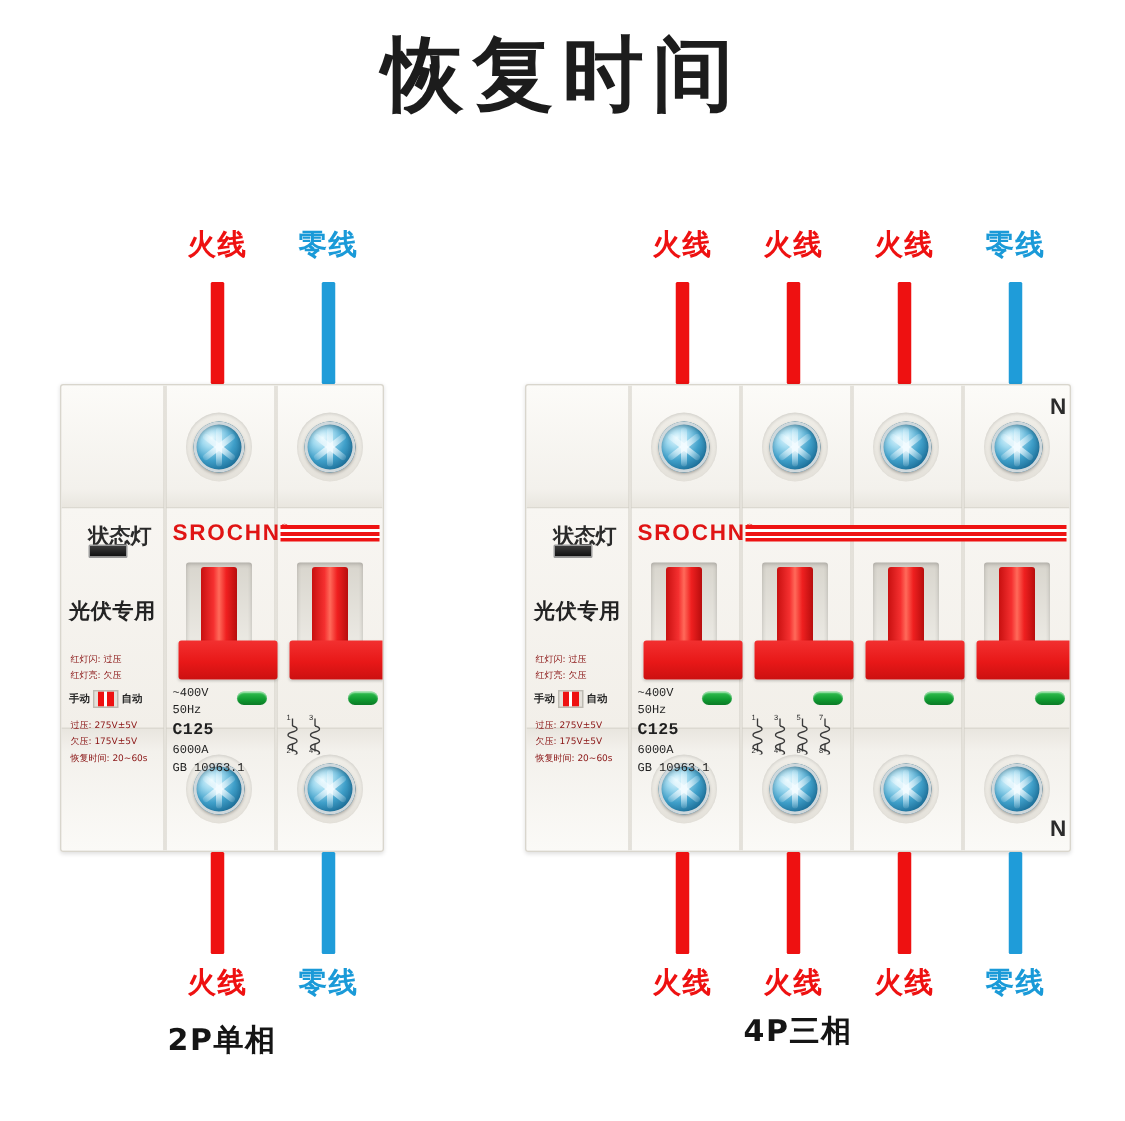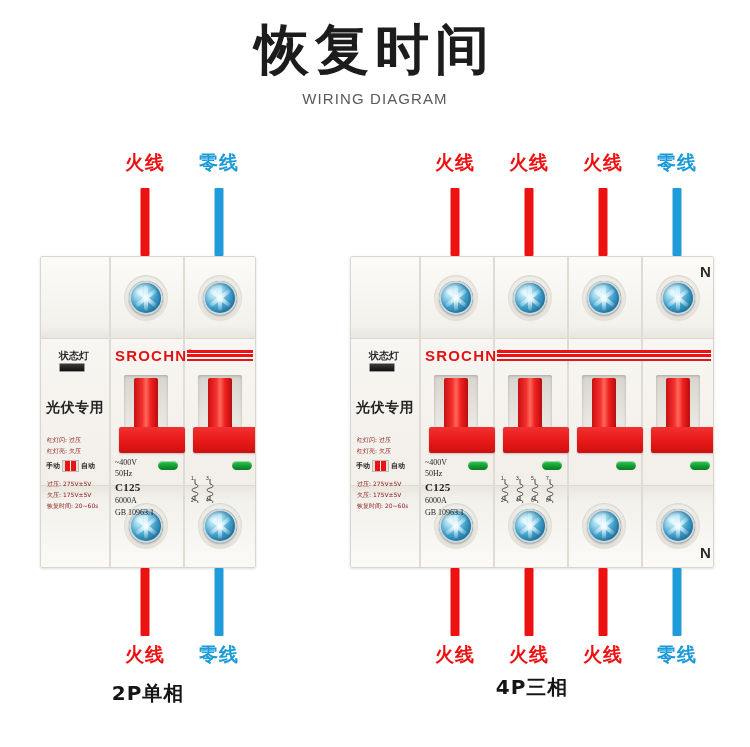--- a/index.html
+++ b/index.html
@@ -106,21 +106,21 @@
 
   
   .n-mark {
     position: absolute; font-size: 15px; font-weight: 700; color: #2b2b2b;
     font-family: "Liberation Sans", sans-serif;
   }
 
   
   .info-col { position: absolute; left: 0; top: 0; bottom: 0; width: 68px; }
   .status-label {
-    position: absolute; font-size: 10px; color: #2a2a2a; white-space: nowrap;
+    position: absolute; font-size: 14px; color: #2a2a2a; white-space: nowrap;
     font-family: "DejaVu Sans", sans-serif; font-weight: 700;
   }
   .status-win {
     position: absolute; width: 26px; height: 9px;
     background: linear-gradient(180deg,#3a3a3a,#101010);
     border: 1px solid #9a9a9a; border-radius: 1px;
   }
   .pv-label {
     position: absolute; font-size: 14px; font-weight: 700; color: #232323;
     letter-spacing: .5px; white-space: nowrap;
@@ -170,42 +170,41 @@
   .led {
     position: absolute; width: 20px; height: 9px; transform: translateX(-50%);
     border-radius: 5px;
     background: linear-gradient(180deg,#35c352,#0f9a30 60%,#0b7a26);
     box-shadow: inset 0 1px 1px rgba(255,255,255,.55);
   }
 
   
   .rating {
     position: absolute; font-size: 8px; color: #1f1f1f; line-height: 1.42;
-    font-family: Liberation Serif, serif; white-space: nowrap;
+    font-family: Liberation Mono, monospace; white-space: nowrap;
   }
   .rating .big { font-size: 11px; font-weight: 700; letter-spacing: .3px; }
 
   
   .schem { position: absolute; }
 
   
   .caption {
     position: absolute; font-size: 20px; font-weight: 700; color: #151515;
     letter-spacing: 1px; white-space: nowrap;
     font-family: "DejaVu Sans", sans-serif;
   }
 </style>
 </head>
 <body>
 
 <div id="page">
 
   <div class="title-block">
     <div class="title-cn">恢复时间</div>
-    <div class="title-en">WIRING DIAGRAM</div>
   </div>
 
   <div class="group" id="group-2p" style="width: 216px;">
       <div class="label-row" style="top:0px;">
         <div class="wire-label live" style="left:105px;top:0;">火线</div>
         <div class="wire-label neutral" style="left:179px;top:0;">零线</div>
       </div>
       <div class="wire live" style="left:105px;top:38px;height:68px;"></div>
       <div class="wire neutral" style="left:179px;top:38px;height:68px;"></div>
       <div class="breaker" style="top:106px;height:312px;">

